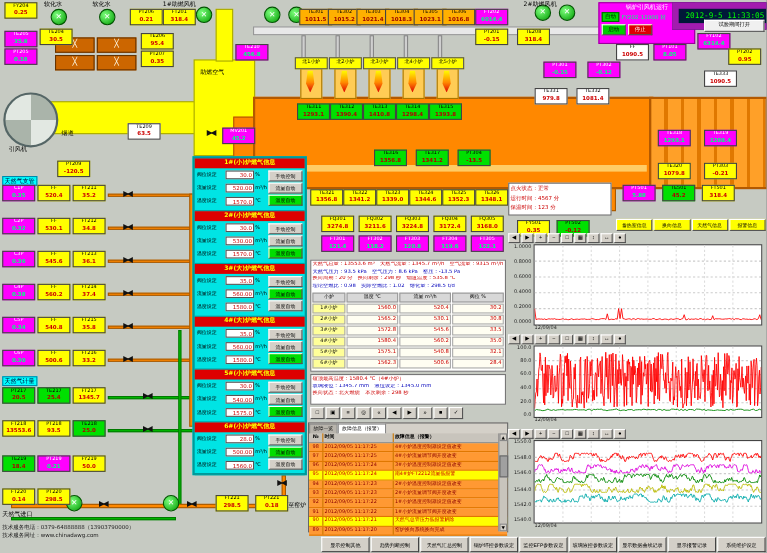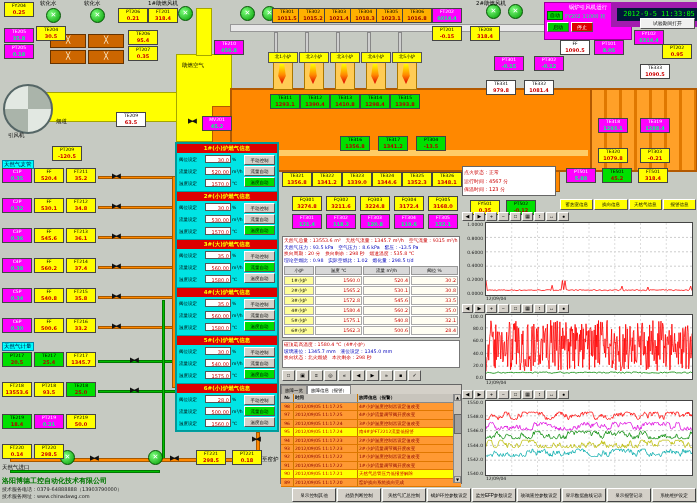--- a/index.html
+++ b/index.html
@@ -887,21 +887,20 @@
       <button class="bbtn">趋势判断控制</button>
       <button class="bbtn">天然气汇总控制</button>
       <button class="bbtn">锅炉环控参数设定</button>
       <button class="bbtn">监控EFP参数设定</button>
       <button class="bbtn">玻璃液控参数设定</button>
       <button class="bbtn">显示数据曲线记录</button>
       <button class="bbtn">显示报警记录</button>
       <button class="bbtn">系统维护设定</button>
     </div>
   <div id="company">
-    <div class="cname">洛阳博德工控自动化技术有限公司</div>
     <div class="cline">技术服务电话：0379-64888888（13903790000）</div>
     <div class="cline">技术服务网址：www.chinadawg.com</div>
   </div>
 
 <div class="chart" style="top: 212px;">
       <div class="chart-toolbar">
         <button class="cbtn">◀</button>
         <button class="cbtn">▶</button>
         <button class="cbtn">+</button>
         <button class="cbtn">−</button>

